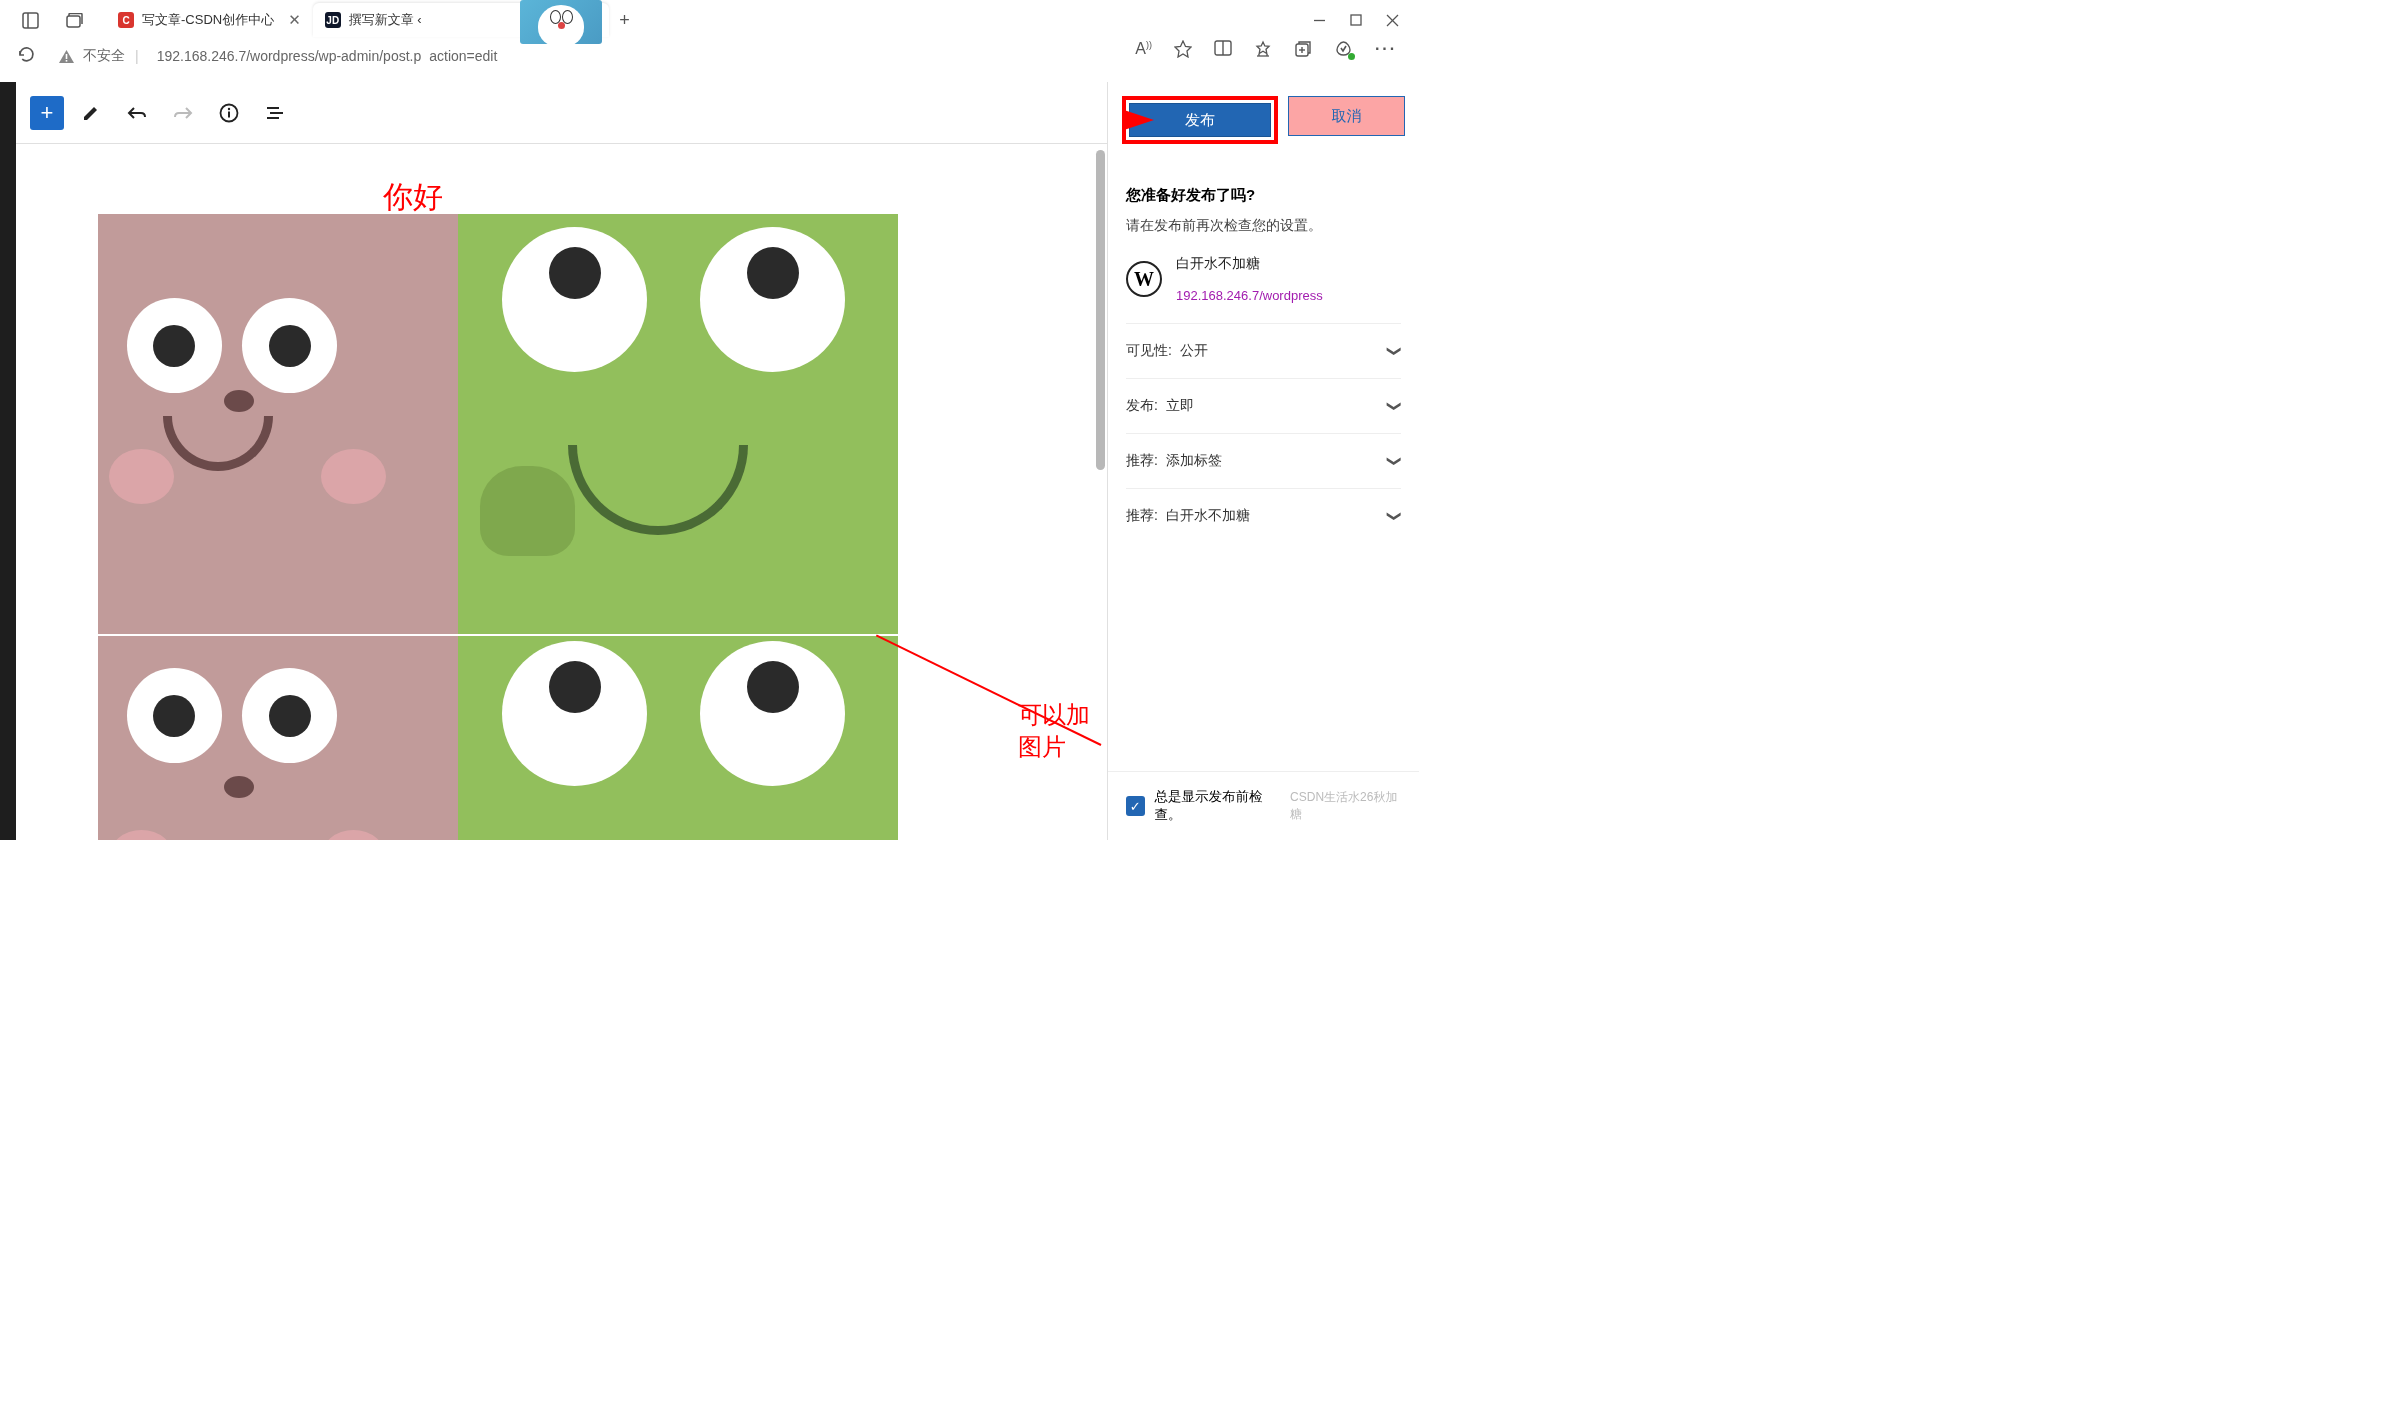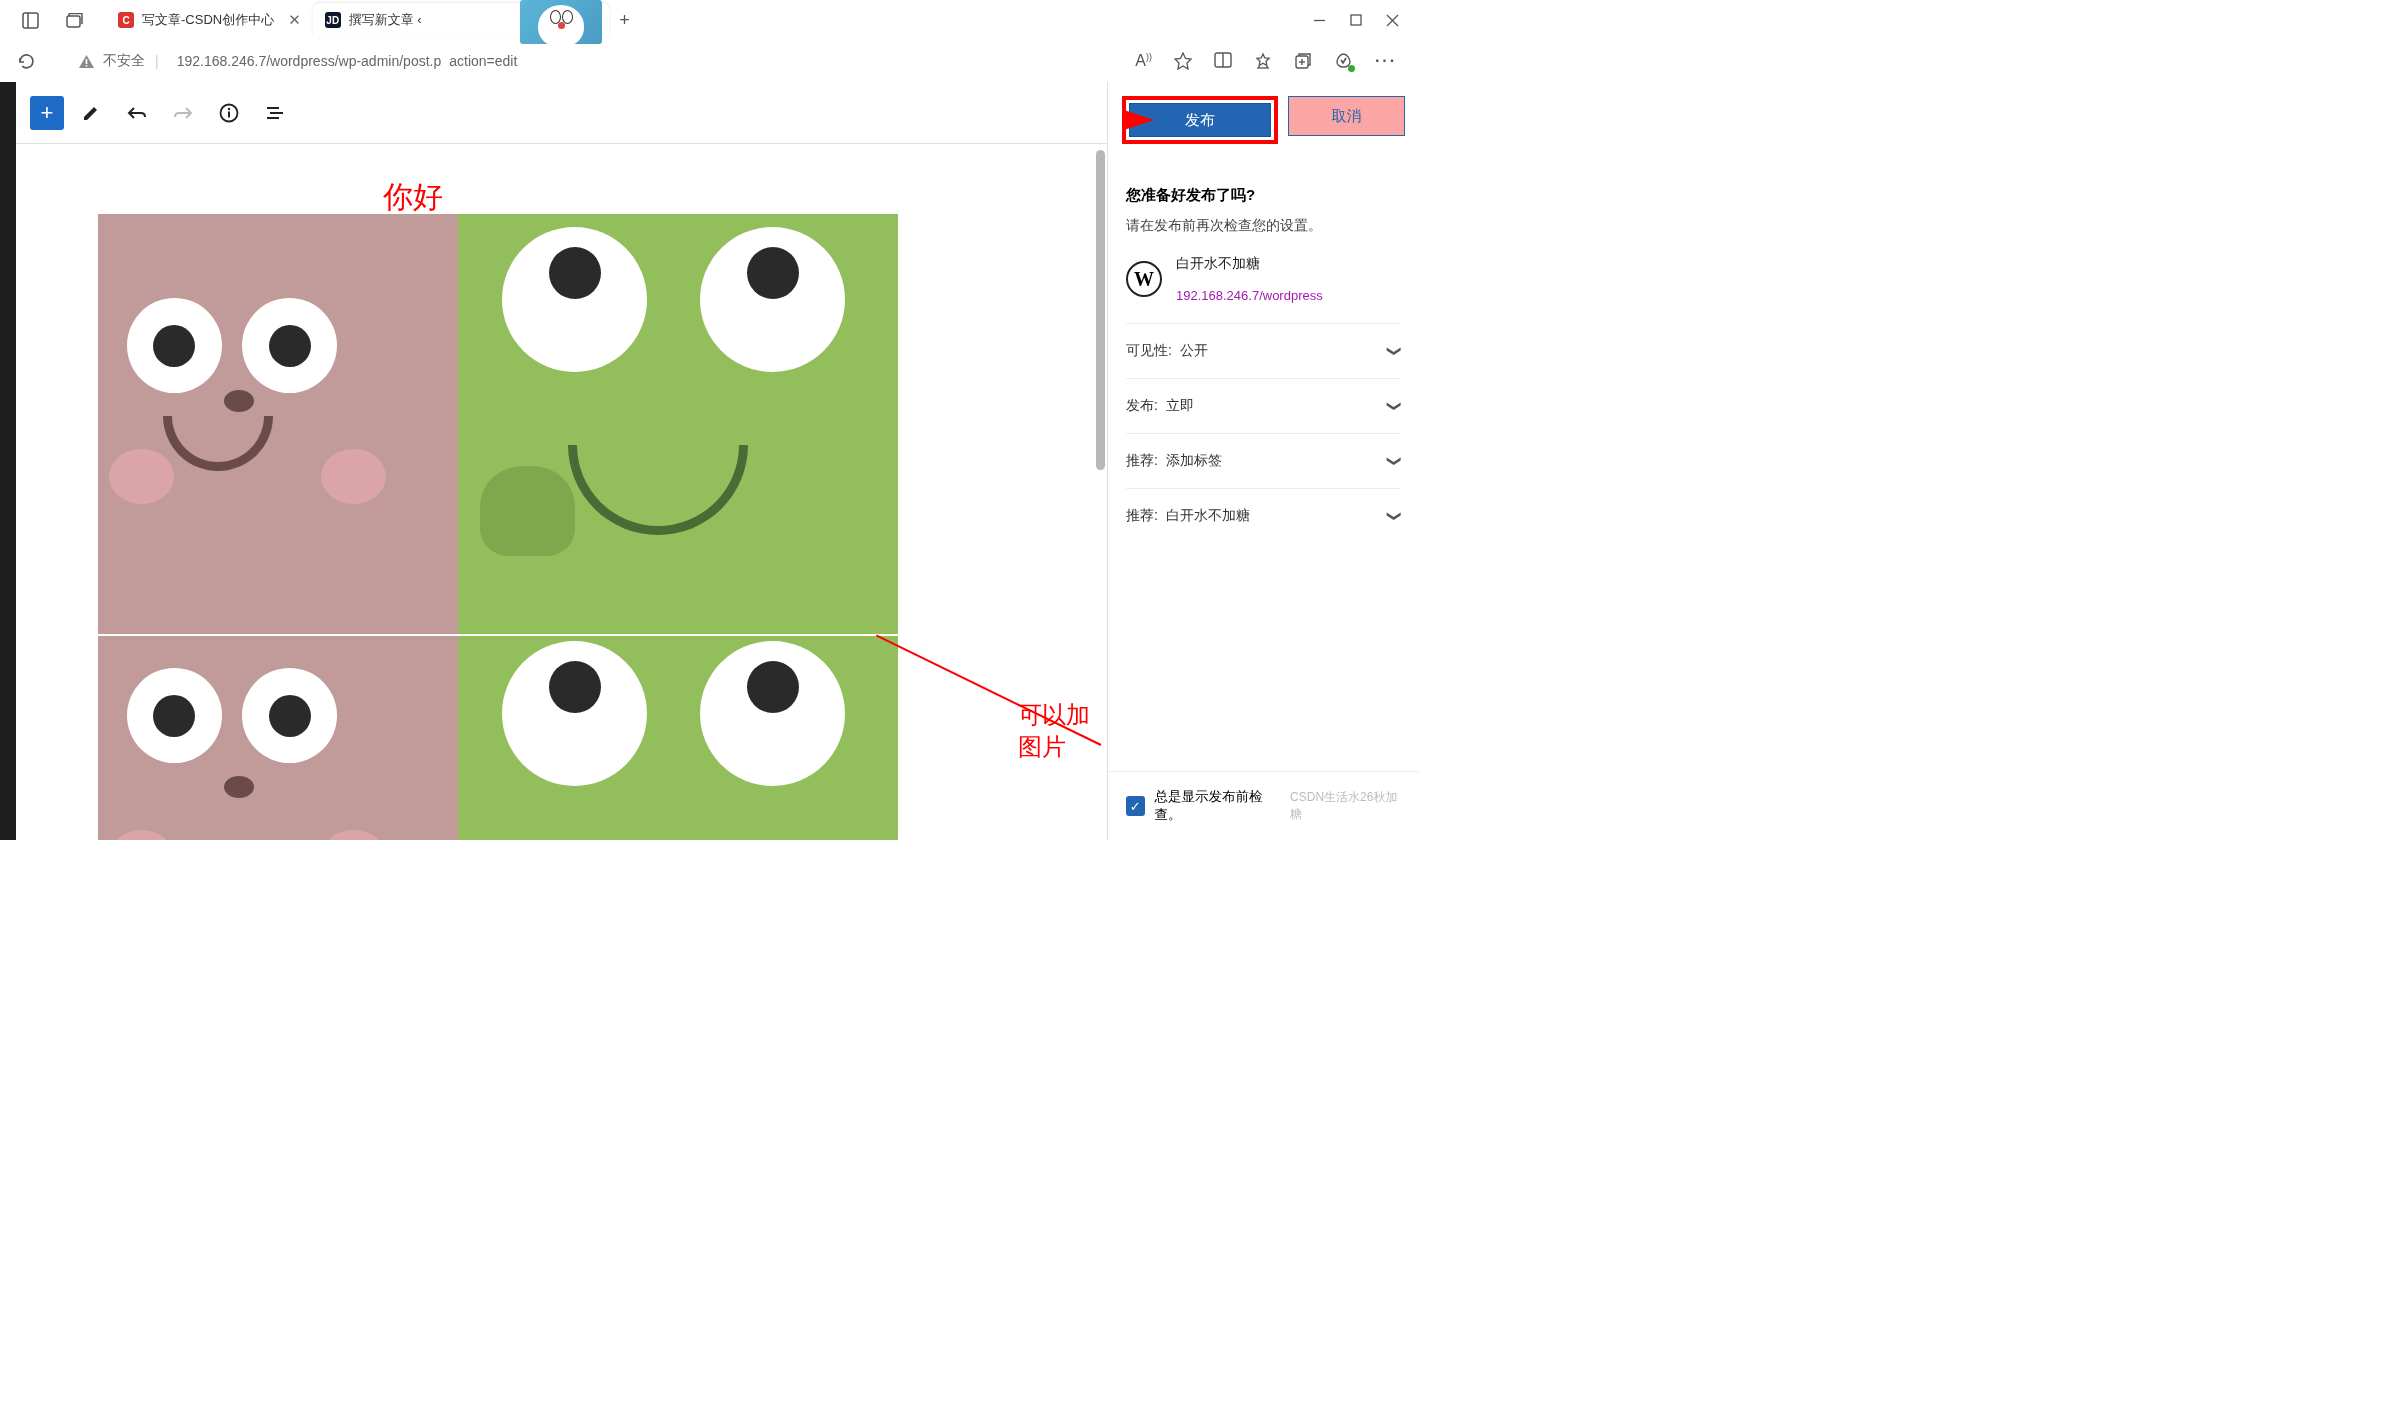--- a/index.html
+++ b/index.html
@@ -6,21 +6,21 @@
 body { width: 1419px; height: 840px; overflow: hidden; background: #fff; position: relative; }
 .browser-chrome { height: 40px; background: #fff; display: flex; align-items: center; padding: 0 8px; }
 .win-btn { width: 24px; height: 24px; display: flex; align-items: center; justify-content: center; margin: 0 10px; color: #555; }
 .tabs { display: flex; align-items: center; flex: 1; margin-left: 10px; }
 .tab { display: flex; align-items: center; padding: 0 12px; height: 34px; font-size: 13px; color: #333; position: relative; border-radius: 6px 6px 0 0; }
 .tab.active { background: #fff; box-shadow: 0 -1px 3px rgba(0,0,0,0.1); }
 .tab-icon { width: 16px; height: 16px; border-radius: 3px; margin-right: 8px; display: flex; align-items: center; justify-content: center; font-size: 10px; font-weight: bold; color: #fff; }
 .tab-close { margin-left: 14px; color: #666; font-size: 15px; }
 .new-tab { padding: 0 10px; color: #555; font-size: 18px; }
 .win-controls { display: flex; gap: 24px; padding: 0 12px; color: #555; }
-.addr-bar { height: 42px; display: flex; align-items: center; padding: 0 12px; gap: 24px; }
+.addr-bar { height: 42px; display: flex; align-items: flex-start; padding: 0 12px; gap: 4px; }
 .addr-icon { width: 28px; height: 28px; display: flex; align-items: center; justify-content: center; color: #555; }
 .url-box { flex: 1; height: 32px; display: flex; align-items: center; padding: 0 14px; font-size: 14px; }
 .url-warn { color: #666; margin-right: 8px; }
 .url-insecure { color: #666; margin-right: 10px; }
 .url-sep { color: #ccc; margin-right: 10px; }
 .url-text { color: #666; margin-left: 8px; }
 .addr-right { display: flex; gap: 22px; padding: 0 10px; color: #555; }
 .app { display: flex; height: calc(100% - 82px); }
 .wp-bar { width: 16px; background: #1e1e1e; }
 .editor { flex: 1; display: flex; flex-direction: column; }

